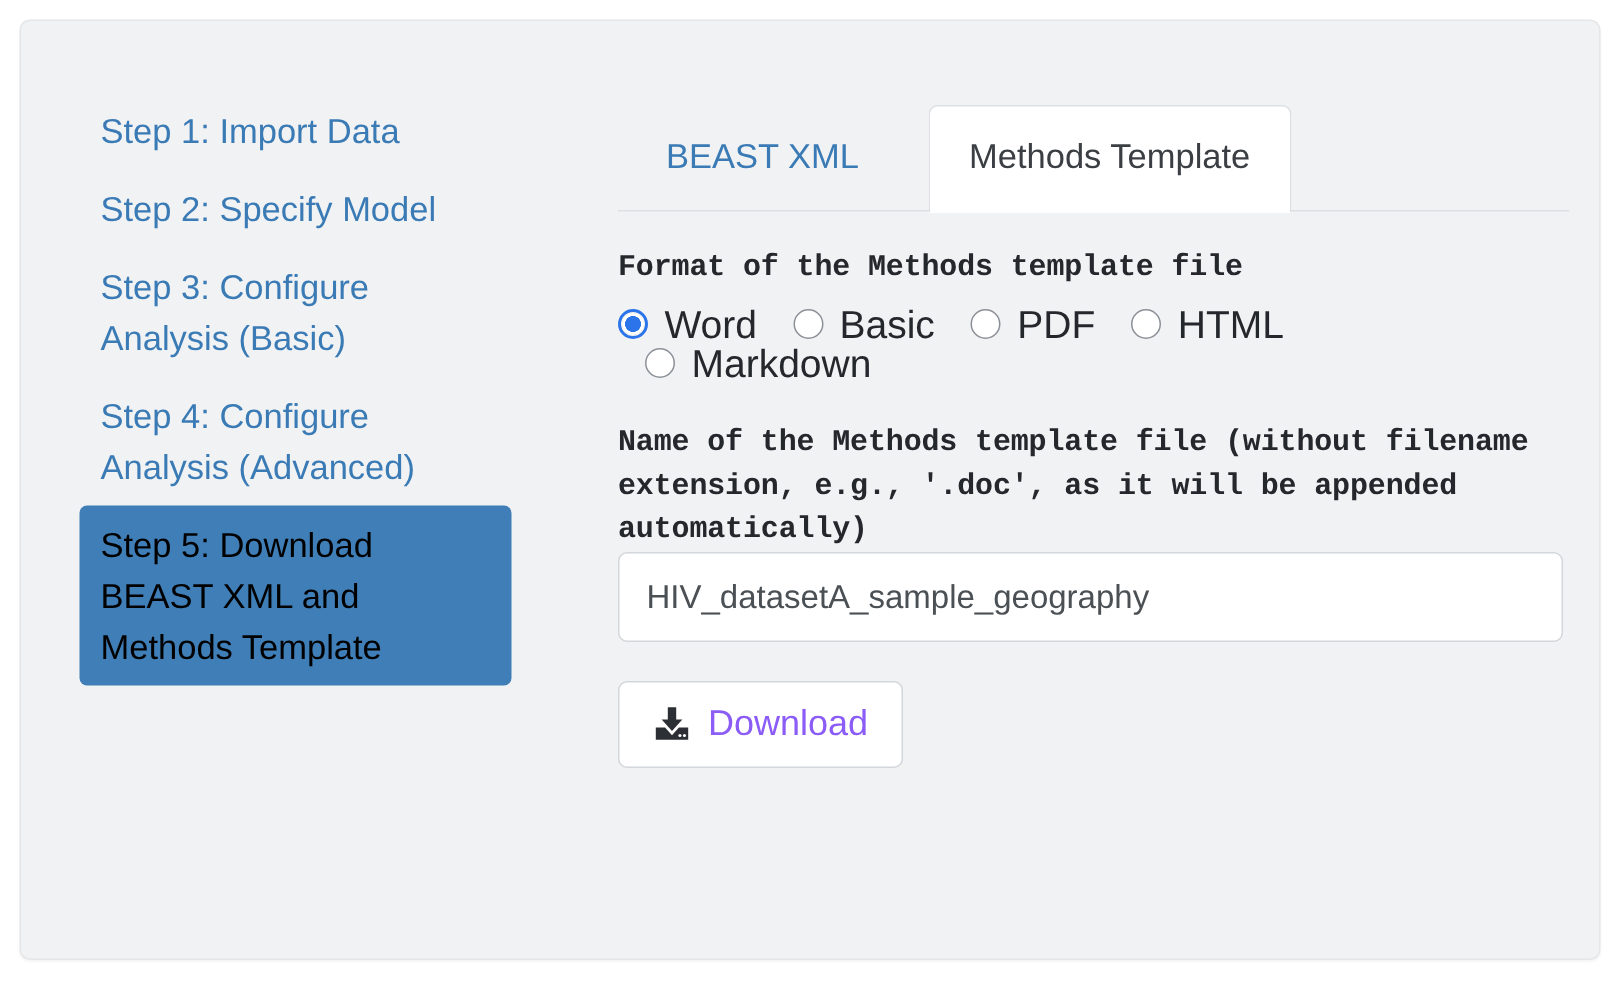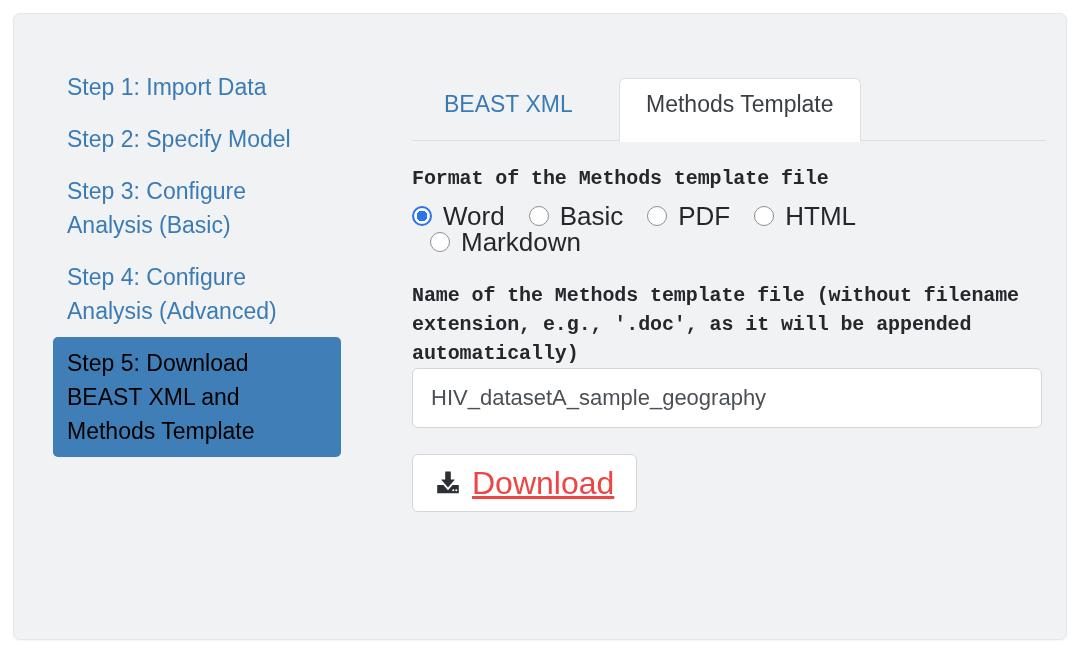--- a/index.html
+++ b/index.html
@@ -83,21 +83,21 @@
   .tab-inactive {
     left: 17px;
     color: #3b7bb5;
     padding: 22px 14px 24px 14px;
     background: transparent;
     border: 1px solid transparent;
   }
   .tab-active {
     left: 207px;
     color: #3b3f44;
-    padding: 14px 26px 25px 26px;
+    padding: 22px 26px 25px 26px;
     background: #ffffff;
     border: 1px solid #dddfe2;
     border-bottom-color: #ffffff;
     border-radius: 6px 6px 0 0;
     margin-bottom: -1px;
     z-index: 2;
   }
 
   
   #content {
@@ -193,25 +193,24 @@
     cursor: pointer;
     font-family: "Liberation Sans", sans-serif;
   }
   #download-icon {
     width: 26px;
     height: 26px;
     flex: none;
     display: block;
   }
   #download-label {
-    font-size: 32px;
-    color: #ef4444;
+    font-size: 24px;
+    color: #8b5cf6;
     margin-left: 11px;
     line-height: 1;
-    text-decoration: underline;
   }
 </style>
 </head>
 <body>
 
 <div id="app-panel">
 
   <nav id="sidebar">
     <a class="nav-item">Step 1: Import Data</a>
     <a class="nav-item wide">Step 2: Specify Model</a>

